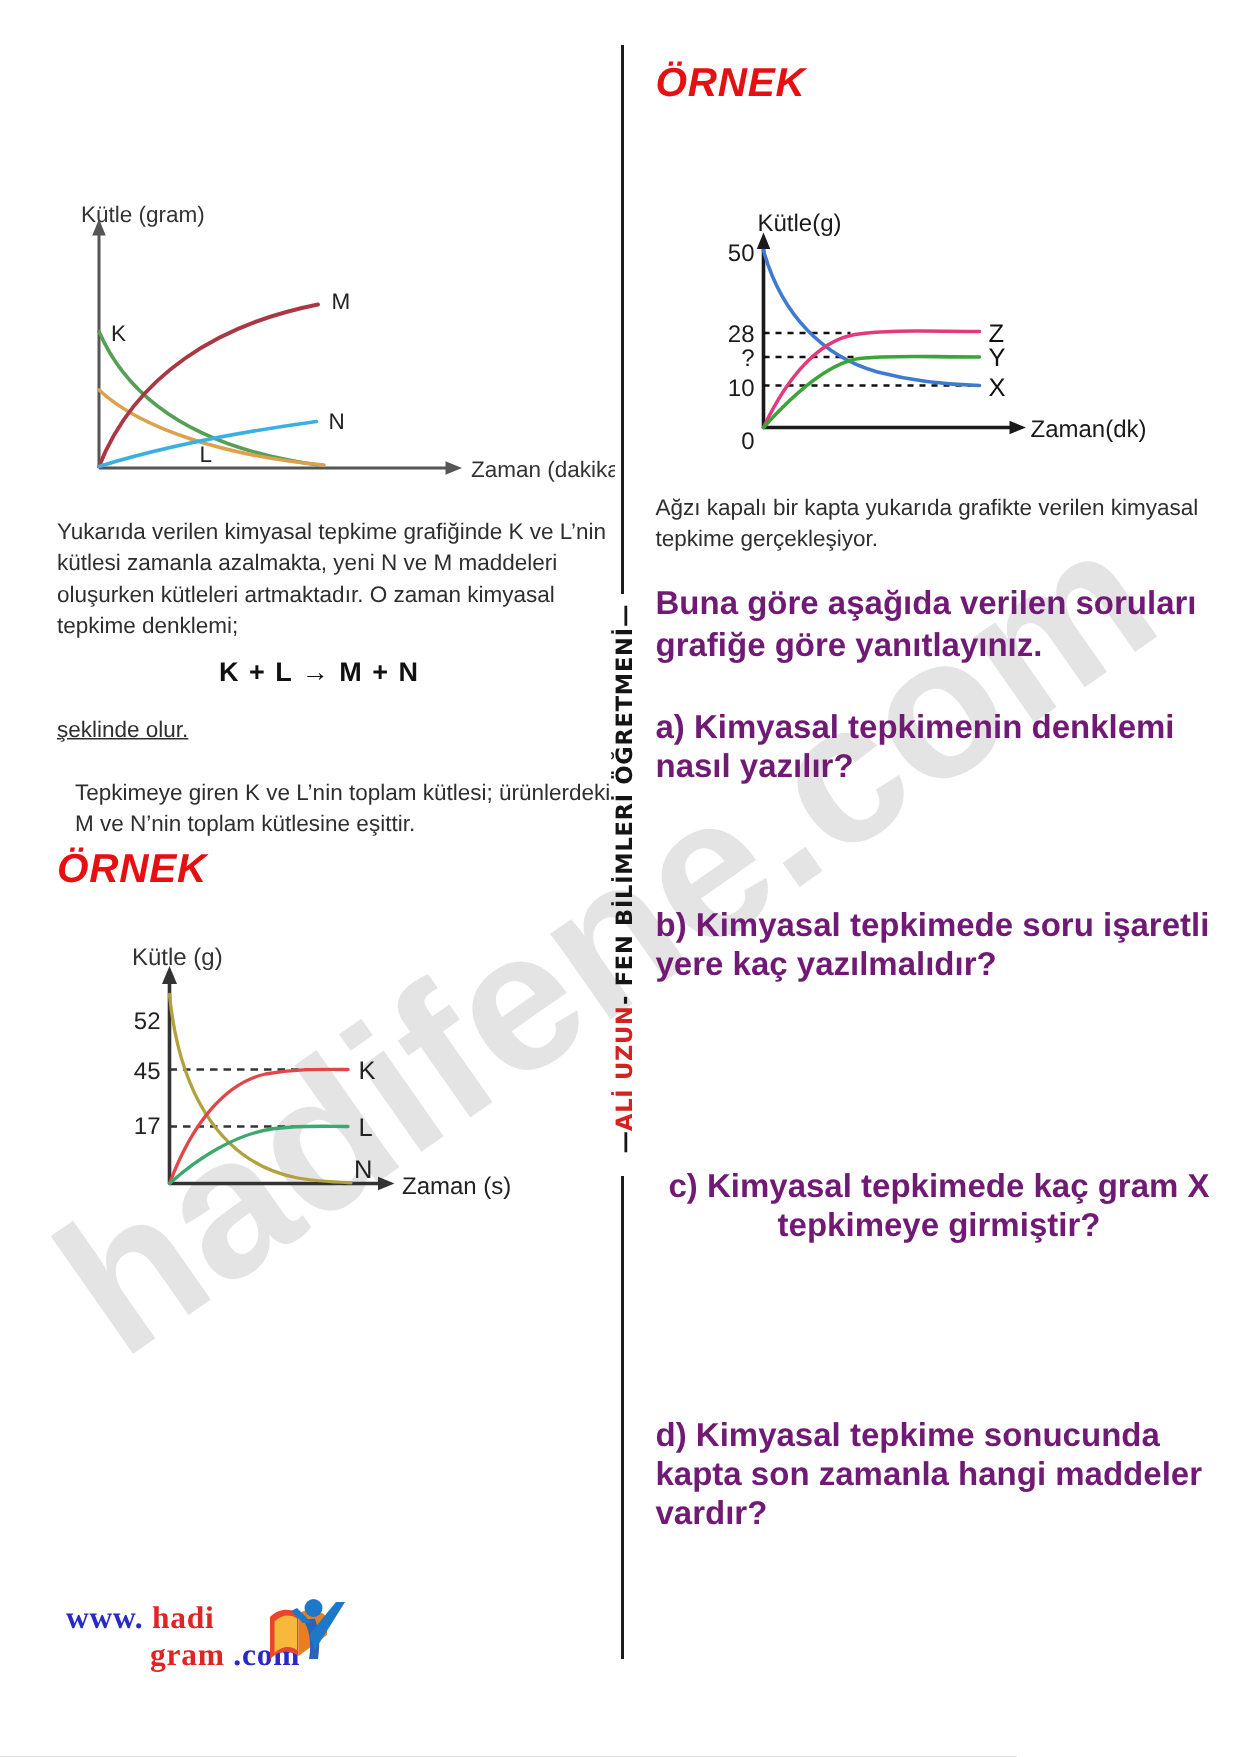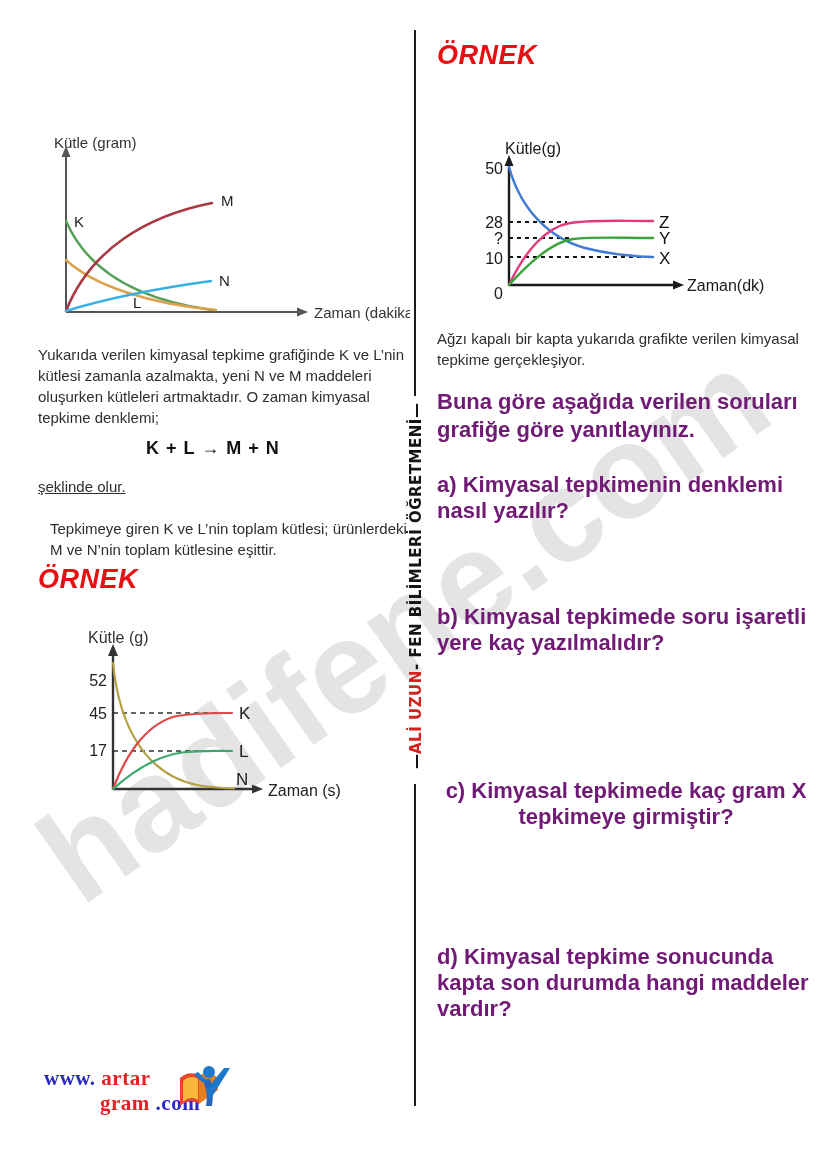--- a/index.html
+++ b/index.html
@@ -86,21 +86,21 @@
     <path d="M31,165 C46,125 68,98 95,92 C115,88.5 132,89 150,89" fill="none" stroke="#e04848" stroke-width="2.2" stroke-linecap="round"></path>
     <path d="M31,165 C50,148 75,132 100,128.5 C120,126 136,127 150,127" fill="none" stroke="#3ca86e" stroke-width="2.2" stroke-linecap="round"></path>
     <text x="157" y="95" font-size="17" fill="#222">K</text>
     <text x="157" y="133" font-size="17" fill="#222">L</text>
     <text x="154" y="161" font-size="17" fill="#222">N</text>
   </svg>
 
 
   <div class="abs content" style="left:44px;top:1066px;">
     <div class="logo-text">
-      <div><span class="logo-blue">www.</span> <span class="logo-red">artar</span></div>
+      <div><span class="logo-blue">www.</span> <span class="logo-red">hadi</span></div>
       <div style="padding-left:56px;"><span class="logo-red">gram</span> <span class="logo-blue">.com</span></div>
     </div>
   </div>
   <svg class="abs content" style="left:172px;top:1060px;" width="66" height="62" viewBox="0 0 66 62">
     <path d="M8,18 C14,12 22,12 27,16 L27,44 C22,40 14,40 8,46 Z" fill="#e8452c"></path>
     <path d="M11,21 C16,16 22,16 26,19 L26,40 C22,37 16,37 11,42 Z" fill="#f6b93b"></path>
     <path d="M27,16 C32,12 40,12 46,18 L46,30 L27,44 Z" fill="#e87f1e"></path>
     <circle cx="37" cy="12" r="6" fill="#1d78c9"></circle>
     <path d="M30,20 C34,26 36,34 34,46 L40,46 C42,34 40,25 38,19 Z" fill="#2a63b8"></path>
     <path d="M34,30 L52,8 L58,8 L38,40 Z" fill="#1d78c9"></path>
@@ -135,15 +135,15 @@
   <p class="abs content body-text" style="left:437px;top:328px;width:375px;margin:0;">Ağzı kapalı bir kapta yukarıda grafikte verilen kimyasal tepkime gerçekleşiyor.</p>
 
   <p class="abs content bold-q" style="left:437px;top:388px;width:375px;margin:0;line-height:28px;">Buna göre aşağıda verilen soruları grafiğe göre yanıtlayınız.</p>
 
   <p class="abs content bold-q" style="left:437px;top:472px;width:378px;margin:0;">a) Kimyasal tepkimenin denklemi nasıl yazılır?</p>
 
   <p class="abs content bold-q" style="left:437px;top:604px;width:378px;margin:0;">b) Kimyasal tepkimede soru işaretli yere kaç yazılmalıdır?</p>
 
   <p class="abs content bold-q" style="left:437px;top:778px;width:378px;margin:0;text-align:center;">c) Kimyasal tepkimede kaç gram X tepkimeye girmiştir?</p>
 
-  <p class="abs content bold-q" style="left:437px;top:944px;width:378px;margin:0;">d) Kimyasal tepkime sonucunda kapta son durumda hangi maddeler vardır?</p>
+  <p class="abs content bold-q" style="left:437px;top:944px;width:378px;margin:0;">d) Kimyasal tepkime sonucunda kapta son zamanla hangi maddeler vardır?</p>
 
 </div>
 
 </body></html>

